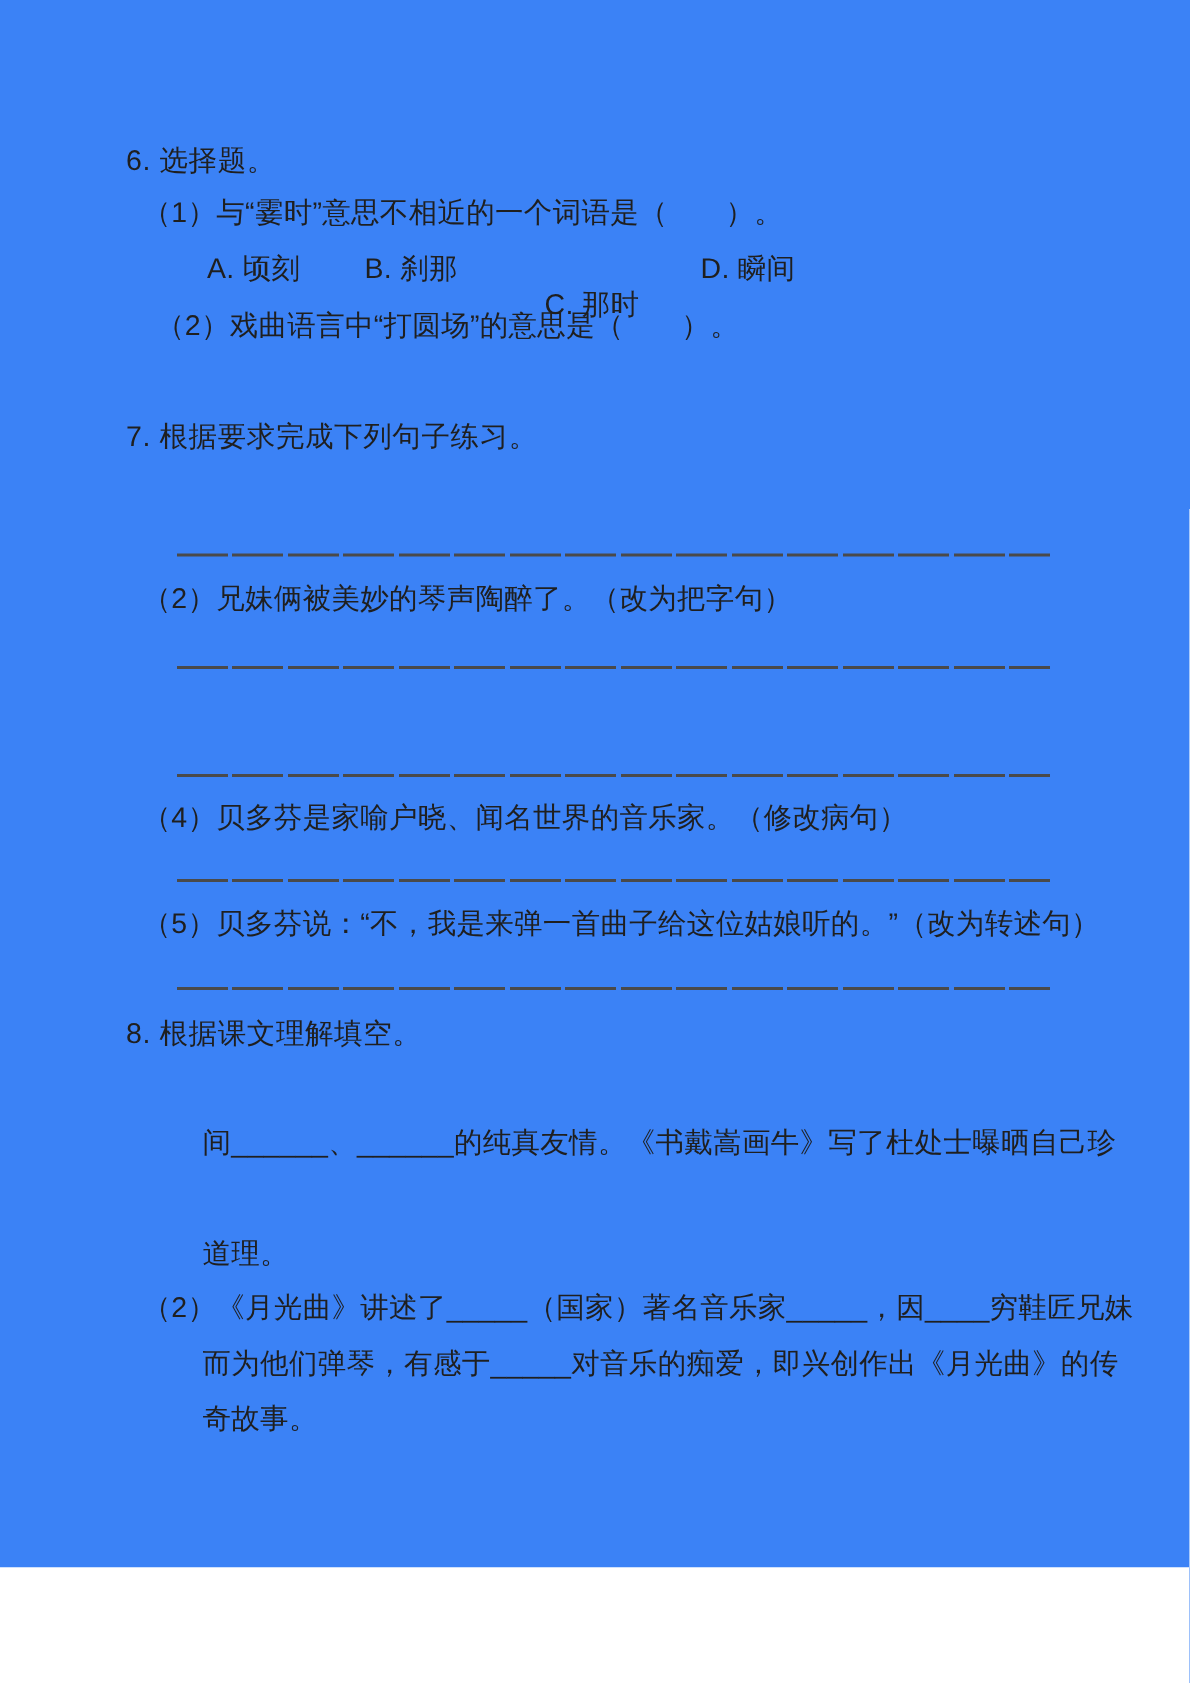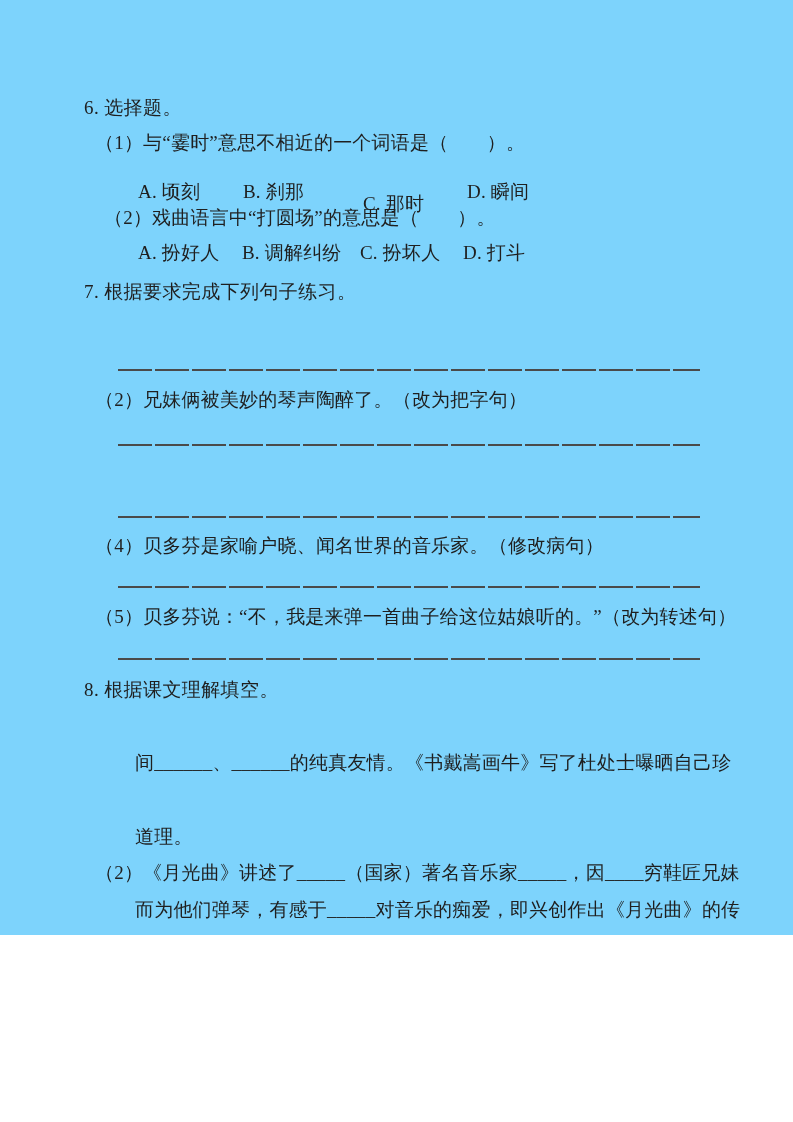--- a/index.html
+++ b/index.html
@@ -1,38 +1,38 @@
 <!DOCTYPE html>
 <html><head>
 <meta charset="utf-8">
 <style>
   html, body { margin: 0; padding: 0; background: #ffffff; }
   .page {
     position: relative;
     width: 793px;
-    height: 935px;
-    background: #7dd3fc;
+    height: 1045px;
+    background: #3b82f6;
     overflow: hidden;
-    font-family: Liberation Serif, serif;
+    font-family: Liberation Sans, sans-serif;
     color: #1f1f1f;
     font-size: 19px;
   }
   .line {
     position: absolute;
     white-space: nowrap;
     line-height: 1.15;
     letter-spacing: 0.2px;
   }
   .heading { letter-spacing: 0.4px; }
   .rule {
     position: absolute;
     height: 2px;
     background: repeating-linear-gradient(to right, #4a4a4a 0px, #4a4a4a 34px, rgba(0,0,0,0) 34px, rgba(0,0,0,0) 37px);
   }
-  .opts { display: flex; align-items: center; }
+  .opts { display: flex; }
   .opts span { display: inline-block; text-align: left; }
   .opts-r1 span:nth-child(1) { width: 105px; }
   .opts-r1 span:nth-child(2) { width: 120px; }
   .opts-r1 span:nth-child(3) { width: 104px; margin-top: 24px; }
   .opts-r2 span:nth-child(1) { width: 104px; }
   .opts-r2 span:nth-child(2) { width: 118px; }
   .opts-r2 span:nth-child(3) { width: 103px; }
 </style>
 </head>
 <body>
@@ -45,26 +45,20 @@
 
   <div class="line opts opts-r1" style="left:138px; top:169px">
     <span>A. 顷刻</span>
     <span>B. 刹那</span>
     <span>C. 那时</span>
     <span>D. 瞬间</span>
   </div>
 
   <div class="line" style="left:104px; top:207px">（2）戏曲语言中“打圆场”的意思是（　　）。</div>
 
-  <div class="line opts opts-r2" style="left:138px; top:242px">
-    <span>A. 扮好人</span>
-    <span>B. 调解纠纷</span>
-    <span>C. 扮坏人</span>
-    <span>D. 打斗</span>
-  </div>
 
   <div class="line heading" style="left:84px; top:281px">7. 根据要求完成下列句子练习。</div>
 
   <div class="rule" style="left:118px; top:369px; width:582px"></div>
 
   <div class="line" style="left:95px; top:389px">（2）兄妹俩被美妙的琴声陶醉了。（改为把字句）</div>
   <div class="rule" style="left:118px; top:444px; width:582px"></div>
 
   <div class="rule" style="left:118px; top:516px; width:582px"></div>
 

